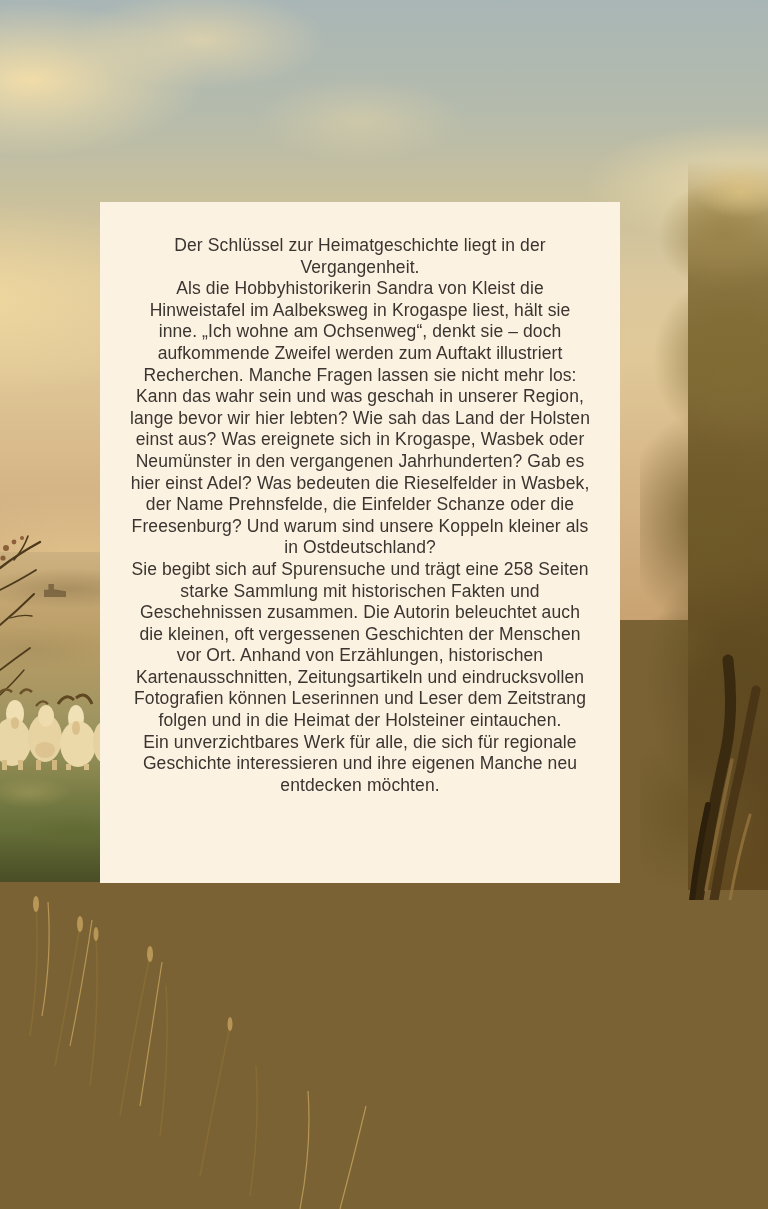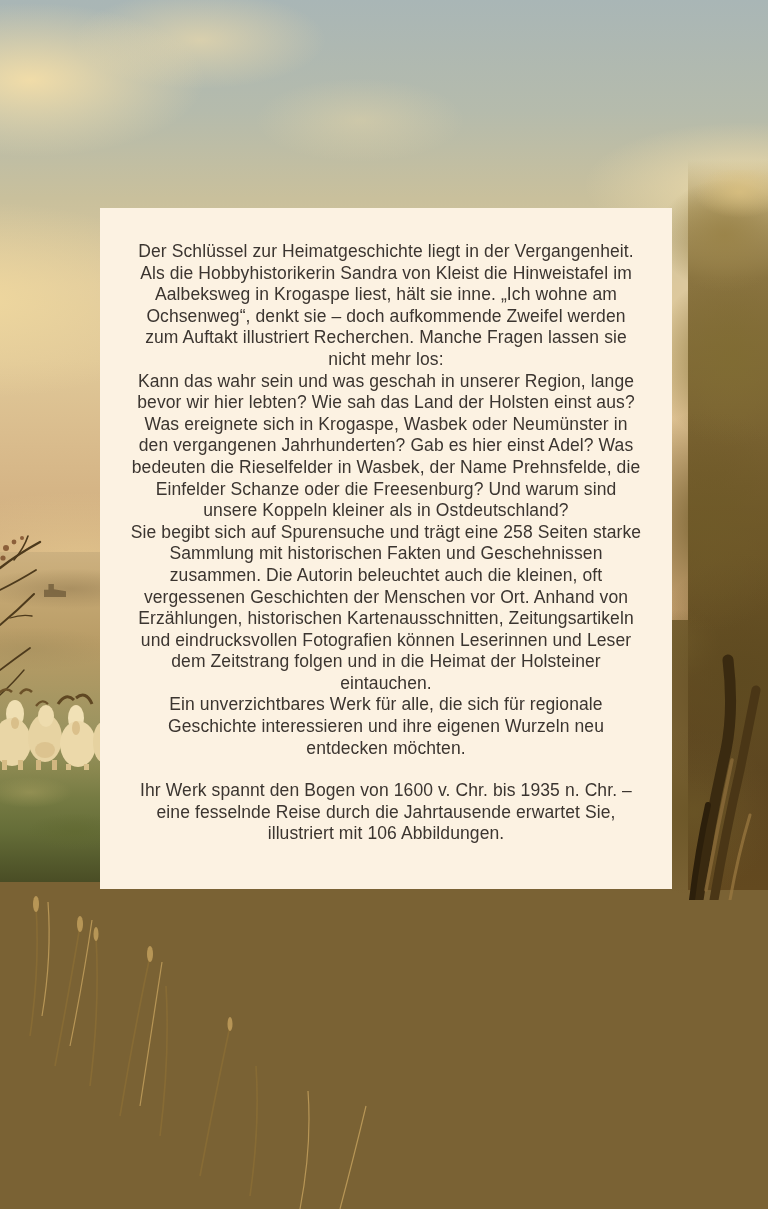--- a/index.html
+++ b/index.html
@@ -71,21 +71,21 @@
       radial-gradient(ellipse 120px 60px at 58% 38%, rgba(110,118,52,.42), rgba(110,118,52,0) 70%),
       radial-gradient(ellipse 140px 70px at 67% 70%, rgba(102,110,48,.38), rgba(102,110,48,0) 70%),
       radial-gradient(ellipse 90px 45px  at 30% 22%, rgba(190,154,96,.5),  rgba(190,154,96,0) 70%),
       radial-gradient(ellipse 260px 250px at 53% 52%,rgba(196,152,92,.5),  rgba(196,152,92,0) 72%),
       radial-gradient(ellipse 300px 210px at 86% 92%,rgba(203,160,100,.45),rgba(203,160,100,0) 75%),
       linear-gradient(180deg,#8d7341 0%,#82663300 0%,#81653 0%,#8d7341 0%,#816532 20%,#74582a 45%,#684d22 70%,#5e431d 100%);
   }
   .grass{position:absolute;left:0;top:876px;width:420px;height:333px;}
   
   .card{
-    position:absolute;left:100px;top:208px;width:572px;height:681px;
+    position:absolute;left:100px;top:202px;width:520px;height:681px;
     background:var(--card-bg);
     box-sizing:border-box;
     padding:33px 28px 0 28px;
   }
   .card p{
     margin:0;
     color:var(--ink);
     font-size:17.5px;
     line-height:21.6px;
     letter-spacing:.1px;
@@ -196,17 +196,16 @@
       <ellipse cx="150" cy="78" rx="3" ry="8"></ellipse>
       <ellipse cx="230" cy="148" rx="2.5" ry="7"></ellipse>
     </g>
   </svg>
 
   <section class="card">
     <p>Der Schlüssel zur Heimatgeschichte liegt in der Vergangenheit.</p>
     <p>Als die Hobbyhistorikerin Sandra von Kleist die Hinweistafel im Aalbeksweg in Krogaspe liest, hält sie inne. „Ich wohne am Ochsenweg“, denkt sie – doch aufkommende Zweifel werden zum Auftakt illustriert Recherchen. Manche Fragen lassen sie nicht mehr los:</p>
     <p>Kann das wahr sein und was geschah in unserer Region, lange bevor wir hier lebten? Wie sah das Land der Holsten einst aus? Was ereignete sich in Krogaspe, Wasbek oder Neumünster in den vergangenen Jahrhunderten? Gab es hier einst Adel? Was bedeuten die Rieselfelder in Wasbek, der Name Prehnsfelde, die Einfelder Schanze oder die Freesenburg? Und warum sind unsere Koppeln kleiner als in Ostdeutschland?</p>
     <p>Sie begibt sich auf Spurensuche und trägt eine 258 Seiten starke Sammlung mit historischen Fakten und Geschehnissen zusammen. Die Autorin beleuchtet auch die kleinen, oft vergessenen Geschichten der Menschen vor Ort. Anhand von Erzählungen, historischen Kartenausschnitten, Zeitungsartikeln und eindrucksvollen Fotografien können Leserinnen und Leser dem Zeitstrang folgen und in die Heimat der Holsteiner eintauchen.</p>
-    <p>Ein unverzichtbares Werk für alle, die sich für regionale Geschichte interessieren und ihre eigenen Wurzeln neu entdecken möchten.</p>
-    <p class="final">Ihr Werk spannt den Bogen von 1600 v. Chr. bis 1935 n. Chr. – eine fesselnde Reise durch die Jahrtausende erwartet Sie, illustriert mit 106 Abbildungen.</p>
+    <p>Ein unverzichtbares Werk für alle, die sich für regionale Geschichte interessieren und ihre eigenen Manche neu entdecken möchten.</p>
   </section>
 
 </div>
 
 </body></html>

